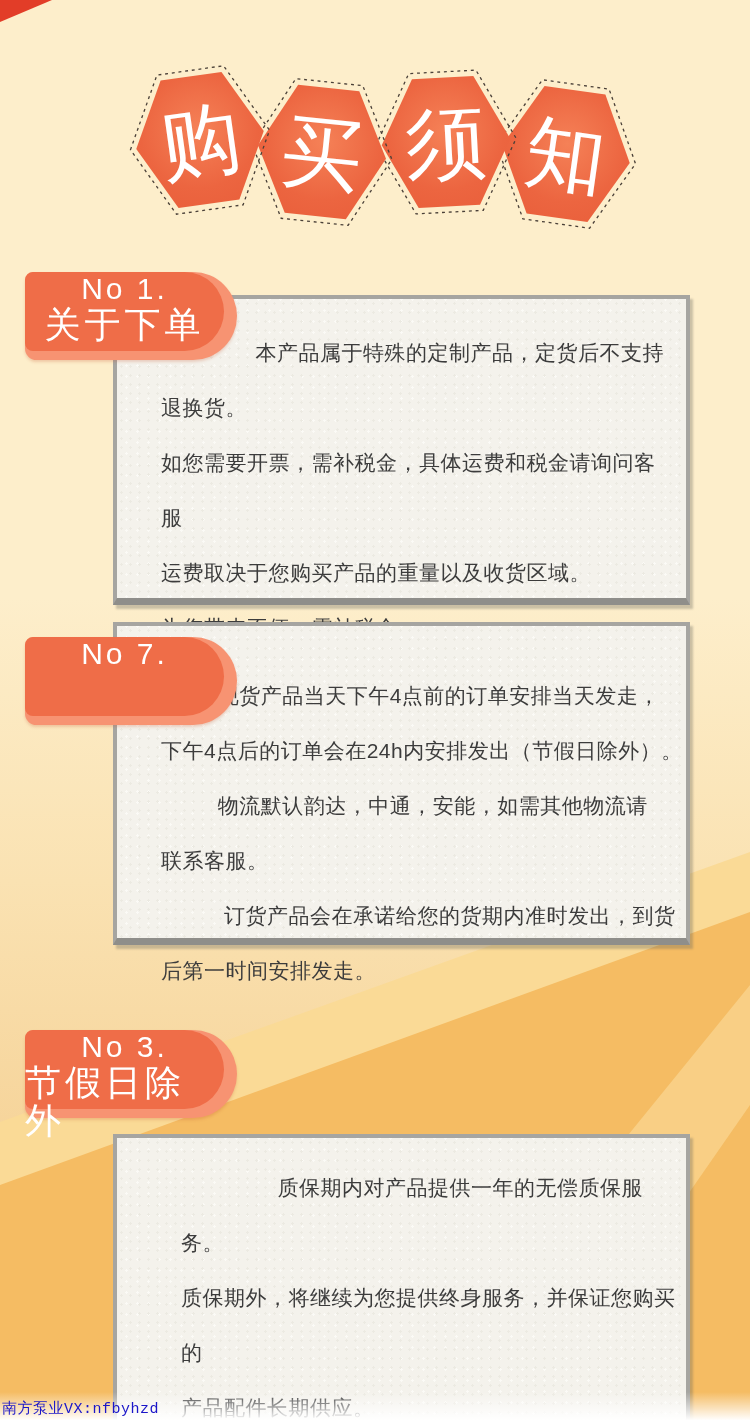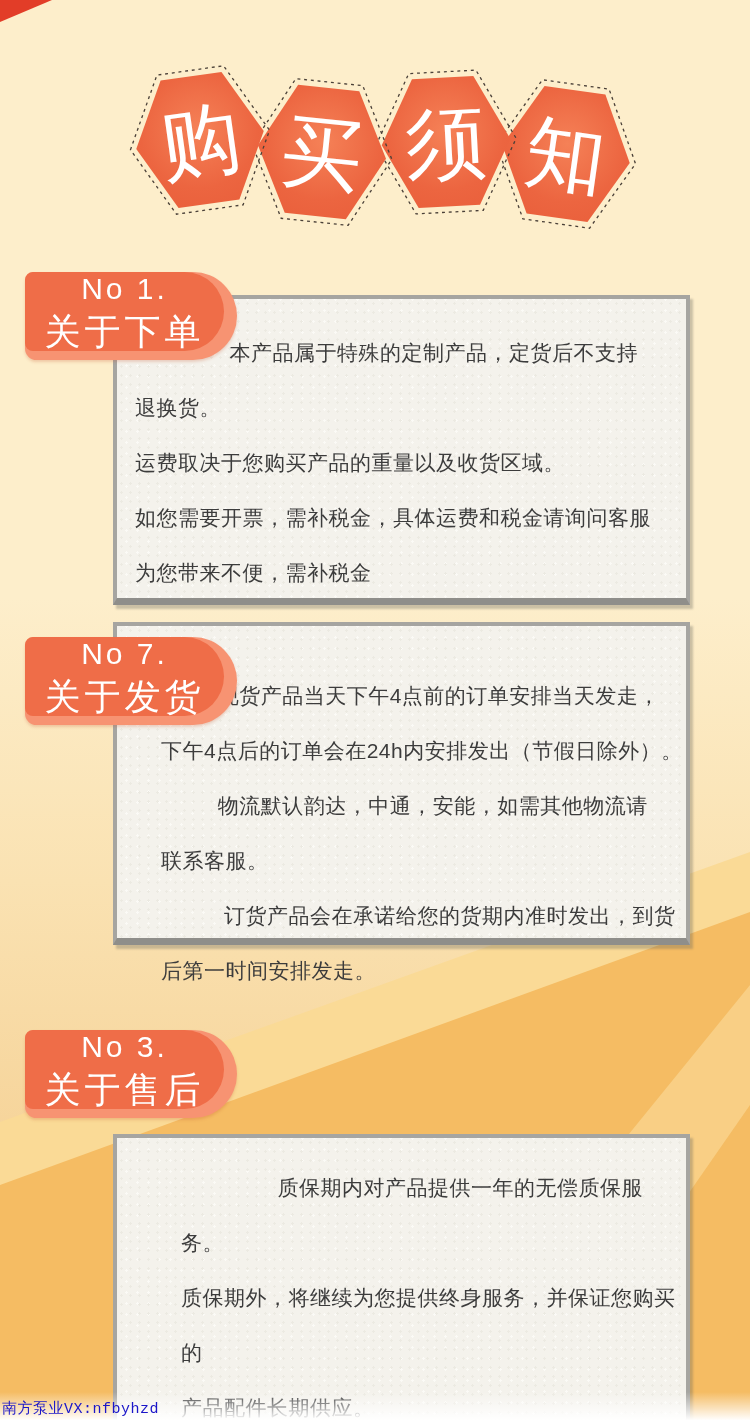--- a/index.html
+++ b/index.html
@@ -65,38 +65,38 @@
       radial-gradient(#ECEAE2 1px,transparent 1.4px),
       radial-gradient(#FBFAF6 1px,transparent 1.4px),
       var(--card-bg);
     background-size:9px 9px,11px 11px;
     background-position:0 0,4px 6px;
     border:4px solid var(--card-border);
     border-bottom:7px solid var(--card-border-dark);
     box-shadow:3px 4px 2px rgba(110,105,95,.35);
   }
   .card .txt{color:var(--text);font-size:21px;line-height:55px;letter-spacing:.5px;white-space:pre-wrap}
-  .card1{top:295px;height:310px;padding:26px 10px 0 18px}
+  .card1{top:295px;height:310px;padding:26px 10px 0 44px}
   .card2{top:622px;height:323px;padding:42px 3px 0 44px}
   .card3{top:1134px;height:310px;padding:22px 10px 0 64px}
   .ind-45{text-indent:4.5em}
   .ind-48{text-indent:4.6em}
   .ind-27{text-indent:2.7em}
   .ind-30{text-indent:3.0em}
   .badge{
     position:absolute;left:25px;width:212px;height:88px;z-index:5;
     background:var(--badge-light);
     border-radius:10px 46px 46px 12px;
     box-shadow:0 2px 3px rgba(200,90,50,.25);
   }
   .badge .inner{
     position:absolute;left:0;top:0;right:13px;bottom:9px;
     background:var(--badge);
     border-radius:8px 40px 40px 8px;
-    display:flex;flex-direction:column;align-items:center;justify-content:space-between;
+    display:flex;flex-direction:column;align-items:center;justify-content:flex-start;
     color:#fff;
   }
   .badge .no{font-size:30px;letter-spacing:3px;line-height:34px}
   .badge .lbl{font-size:36px;letter-spacing:4px;line-height:38px}
   .badge1{top:272px}.badge2{top:637px}.badge3{top:1030px}
   
   .watermark{
     position:absolute;left:2px;bottom:4px;z-index:9;
     color:var(--wm-blue);font-size:15px;letter-spacing:.5px;
     font-family:"Liberation Mono","DejaVu Sans Mono",monospace;
@@ -153,44 +153,43 @@
 
 <div class="badge badge1">
   <div class="inner">
     <div class="no">No 1.</div>
     <div class="lbl">关于下单</div>
   </div>
 </div>
 <div class="card card1">
   <p class="txt ind-45">本产品属于特殊的定制产品，定货后不支持
 退换货。</p>
+  <p class="txt">如您需要开票，需补税金，具体运费和税金请询问客服</p>
   <p class="txt">运费取决于您购买产品的重量以及收货区域。</p>
-  <p class="txt">如您需要开票，需补税金，具体运费和税金请询问客服</p>
   <p class="txt">为您带来不便，需补税金</p>
 </div>
 
 <div class="badge badge2">
   <div class="inner">
     <div class="no">No 7.</div>
-    <div class="lbl">关于发货</div>
   </div>
 </div>
 <div class="card card2">
   <p class="txt ind-27">现货产品当天下午4点前的订单安排当天发走，
 下午4点后的订单会在24h内安排发出（节假日除外）。</p>
   <p class="txt ind-27">物流默认韵达，中通，安能，如需其他物流请
 联系客服。</p>
   <p class="txt ind-30">订货产品会在承诺给您的货期内准时发出，到货
 后第一时间安排发走。</p>
 </div>
 
 <div class="badge badge3">
   <div class="inner">
     <div class="no">No 3.</div>
-    <div class="lbl">关于售后</div>
+    <div class="lbl">节假日除外</div>
   </div>
 </div>
 <div class="card card3">
   <p class="txt ind-48">质保期内对产品提供一年的无偿质保服务。</p>
   <p class="txt">质保期外，将继续为您提供终身服务，并保证您购买的
 产品配件长期供应。</p>
 </div>
 
 <div class="bottom-fade"></div>
 <div class="watermark">南方泵业VX:nfbyhzd</div>

